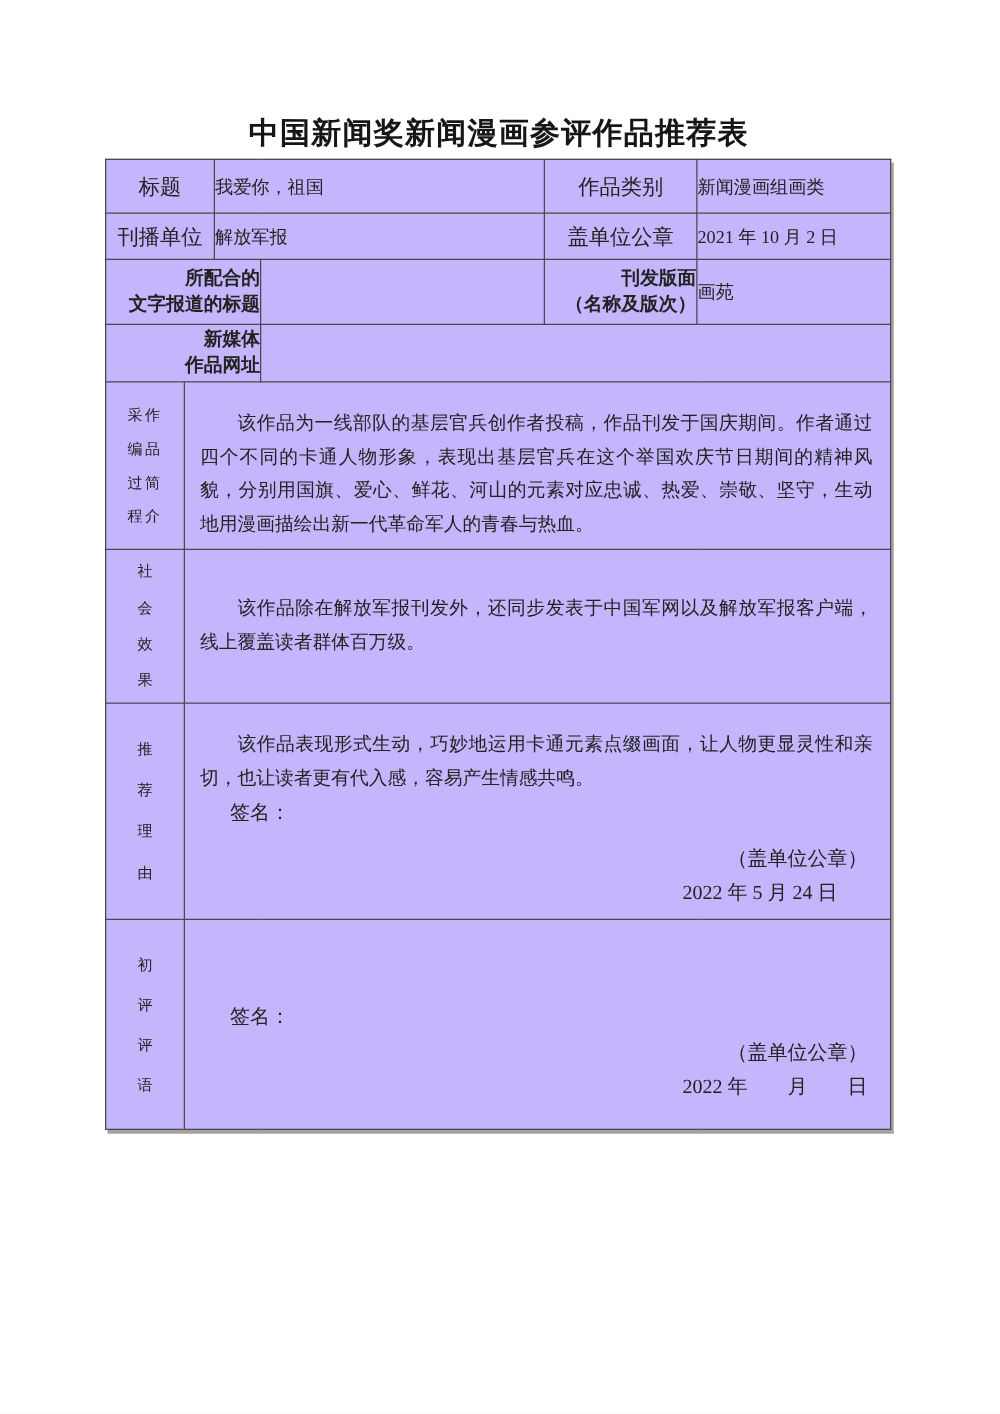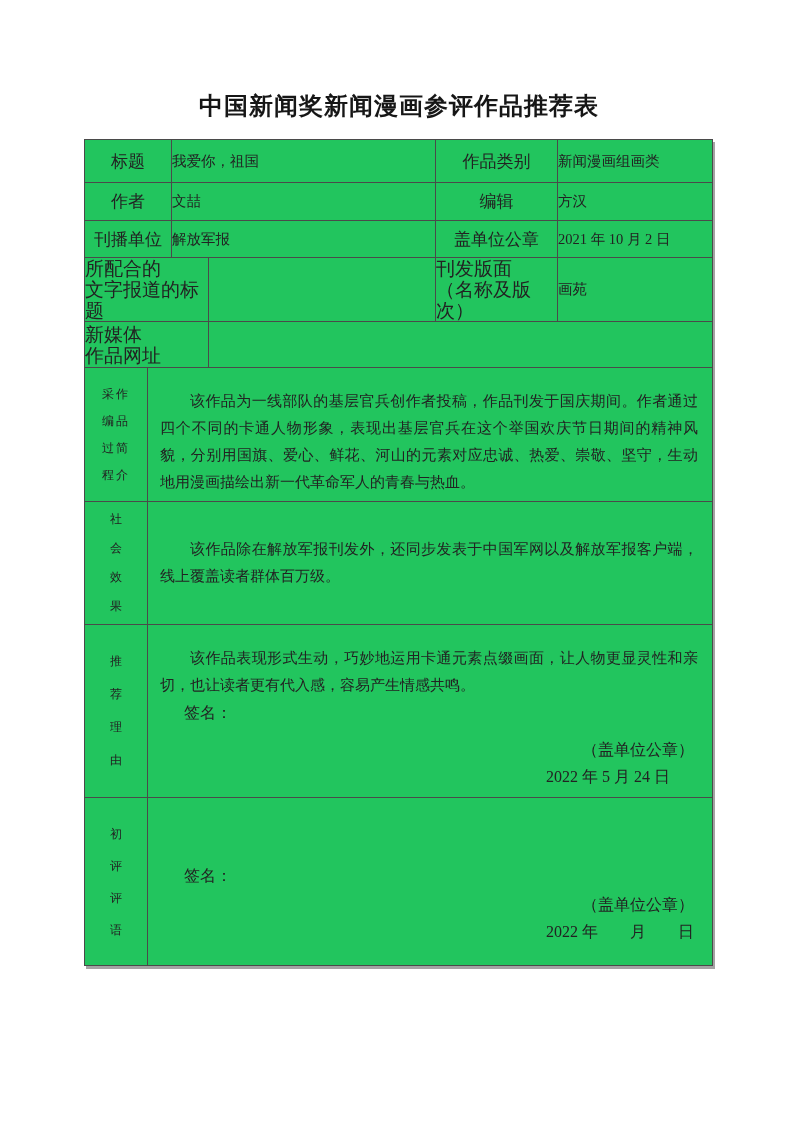--- a/index.html
+++ b/index.html
@@ -14,42 +14,41 @@
   .doc-title {
     position:absolute; left:84px; top:90px; width:630px;
     text-align:center; font-size:24px; font-weight:bold; letter-spacing:1px;
     color:#161616;
   }
 
   table.form-table {
     position:absolute; left:84px; top:127px;
     border-collapse:collapse; table-layout:fixed;
     box-shadow:2px 3px 0 #a3a3a3;
-    background:#22c55e;
-    margin-top:12px;
+    background:#c4b5fd;
   }
   table.form-table td {
     border:1px solid #4a4a4a;
     vertical-align:middle;
     overflow:hidden;
   }
 
   
   tr.r1 td { height:43px; }
   tr.r2 td { height:38px; }
   tr.r3 td { height:37px; }
   tr.r4 td { height:52px; }
   tr.r5 td { height:46px; }
   tr.r6 td { height:134px; }
   tr.r7 td { height:123px; }
   tr.r8 td { height:173px; }
   tr.r9 td { height:168px; }
 
   .lbl { text-align:center; font-size:17px; color:#222; }
-  .lbl2 { text-align:left; font-size:19px; line-height:21px; color:#222; }
+  .lbl2 { text-align:right; font-size:15px; line-height:21px; color:#222;font-weight:bold; }
   .val { font-size:14.5px; color:#222; }
 
   .vlabel { text-align:center; font-size:12px; color:#222; }
   .vlabel div { display:block; }
   .vl-r6 div { line-height:27px; letter-spacing:2px; }
   .vl-r7 div { line-height:29px; }
   .vl-r8 div { line-height:33px; }
   .vl-r9 div { line-height:32px; }
 
   td.cell-text { vertical-align:top; padding:0 14px 0 12px; }
@@ -88,26 +87,20 @@
     </colgroup>
     <tbody>
 
       <tr class="r1">
         <td colspan="2" class="lbl">标题</td>
         <td colspan="2" class="val">我爱你，祖国</td>
         <td class="lbl">作品类别</td>
         <td class="val">新闻漫画组画类</td>
       </tr>
 
-      <tr class="r2">
-        <td colspan="2" class="lbl">作者</td>
-        <td colspan="2" class="val">文喆</td>
-        <td class="lbl">编辑</td>
-        <td class="val">方汉</td>
-      </tr>
 
       <tr class="r3">
         <td colspan="2" class="lbl">刊播单位</td>
         <td colspan="2" class="val">解放军报</td>
         <td class="lbl">盖单位公章</td>
         <td class="val">2021 年 10 月 2 日</td>
       </tr>
 
       <tr class="r4">
         <td colspan="3" class="lbl2">

